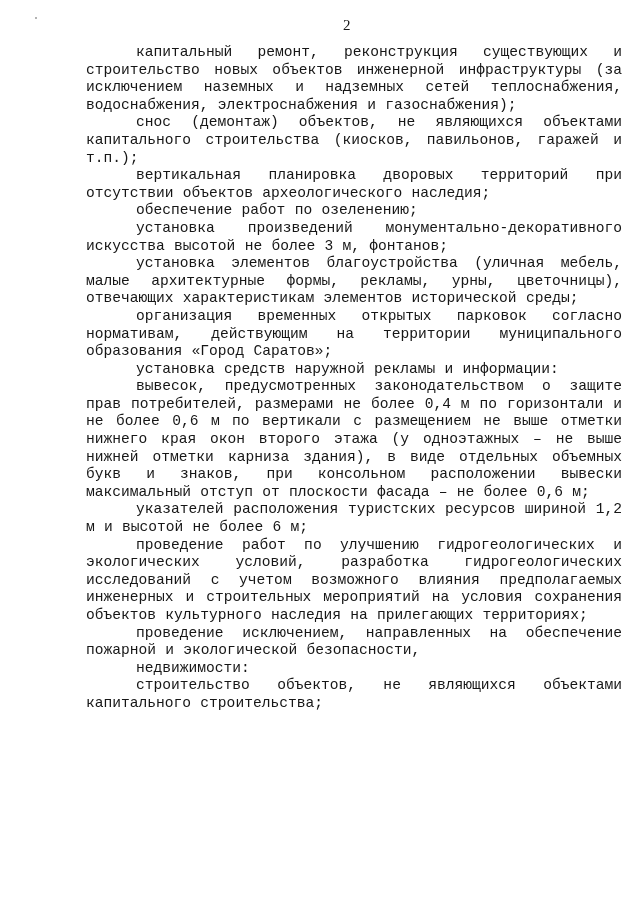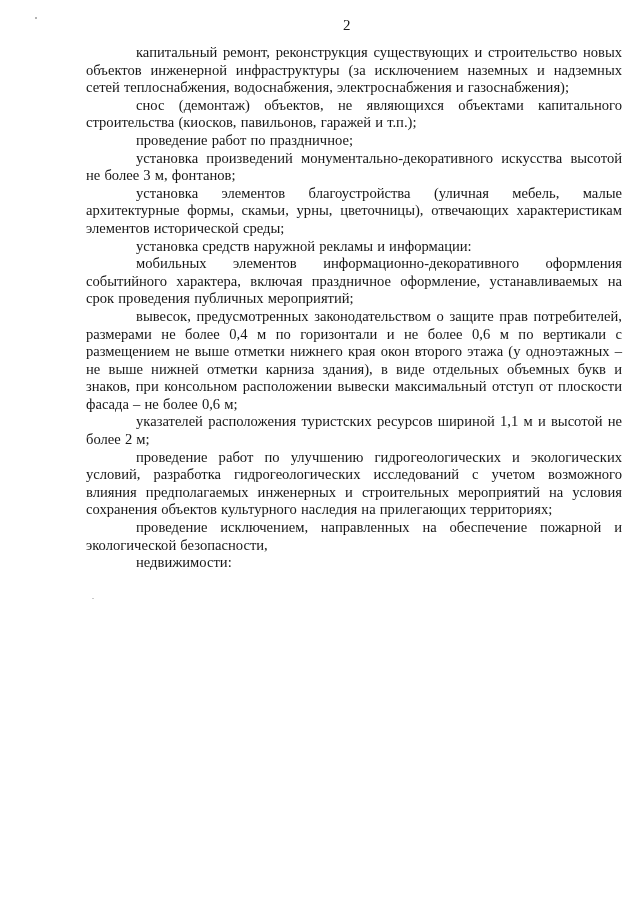--- a/index.html
+++ b/index.html
@@ -32,20 +32,21 @@
     width: 536px;
   }
   .doc-body p {
     margin: 0;
     padding: 0;
     font-size: 14.6px;
     line-height: 17.6px;
     text-align: justify;
     text-indent: 50px;
     word-spacing: 0.5px;
+    font-family: Liberation Mono, monospace;
   }
   .artifact {
     position: absolute;
     background: #9a9a9a;
     border-radius: 1px;
   }
   .artifact.a1 { left: 35px; top: 17px; width: 2px; height: 2px; }
   .artifact.a2 { left: 92px; top: 598px; width: 2px; height: 1px; opacity: .6; }
 </style>
 </head>
@@ -53,24 +54,26 @@
 
 <div class="page">
   <span class="artifact a1"></span>
   <span class="artifact a2"></span>
 
   <div class="page-number">2</div>
 
   <div class="doc-body">
     <p>капитальный ремонт, реконструкция существующих и строительство новых объектов инженерной инфраструктуры (за исключением наземных и надземных сетей теплоснабжения, водоснабжения, электроснабжения и газоснабжения);</p>
     <p>снос (демонтаж) объектов, не являющихся объектами капитального строительства (киосков, павильонов, гаражей и т.п.);</p>
-    <p>проведение работ по праздничное;</p>
+    <p>вертикальная планировка дворовых территорий при отсутствии объектов археологического наследия;</p>
+    <p>обеспечение работ по озеленению;</p>
     <p>установка произведений монументально-декоративного искусства высотой не более 3 м, фонтанов;</p>
-    <p>установка элементов благоустройства (уличная мебель, малые архитектурные формы, скамьи, урны, цветочницы), отвечающих характеристикам элементов исторической среды;</p>
+    <p>установка элементов благоустройства (уличная мебель, малые архитектурные формы, рекламы, урны, цветочницы), отвечающих характеристикам элементов исторической среды;</p>
+    <p>организация временных открытых парковок согласно нормативам, действующим на территории муниципального образования «Город Саратов»;</p>
     <p>установка средств наружной рекламы и информации:</p>
-    <p>мобильных элементов информационно-декоративного оформления событийного характера, включая праздничное оформление, устанавливаемых на срок проведения публичных мероприятий;</p>
     <p>вывесок, предусмотренных законодательством о защите прав потребителей, размерами не более 0,4 м по горизонтали и не более 0,6 м по вертикали с размещением не выше отметки нижнего края окон второго этажа (у одноэтажных – не выше нижней отметки карниза здания), в виде отдельных объемных букв и знаков, при консольном расположении вывески максимальный отступ от плоскости фасада – не более 0,6 м;</p>
-    <p>указателей расположения туристских ресурсов шириной 1,1 м и высотой не более 2 м;</p>
+    <p>указателей расположения туристских ресурсов шириной 1,2 м и высотой не более 6 м;</p>
     <p>проведение работ по улучшению гидрогеологических и экологических условий, разработка гидрогеологических исследований с учетом возможного влияния предполагаемых инженерных и строительных мероприятий на условия сохранения объектов культурного наследия на прилегающих территориях;</p>
     <p>проведение исключением, направленных на обеспечение пожарной и экологической безопасности,</p>
     <p>недвижимости:</p>
+    <p>строительство объектов, не являющихся объектами капитального строительства;</p>
   </div>
 </div>
 
 </body></html>

